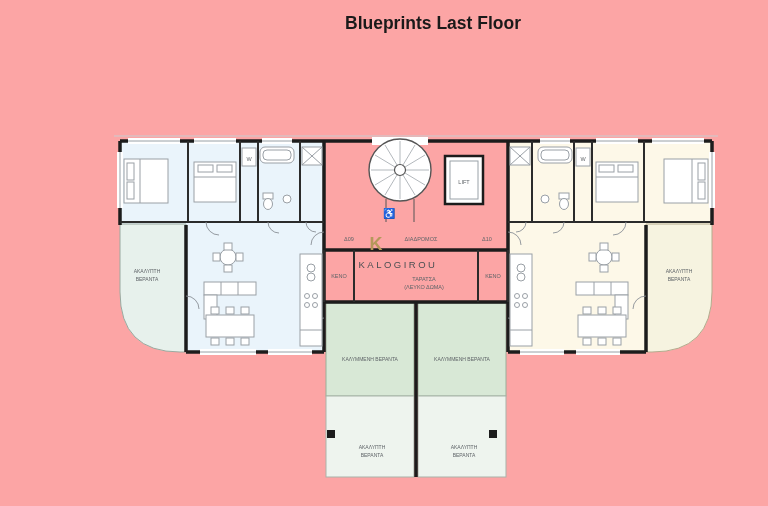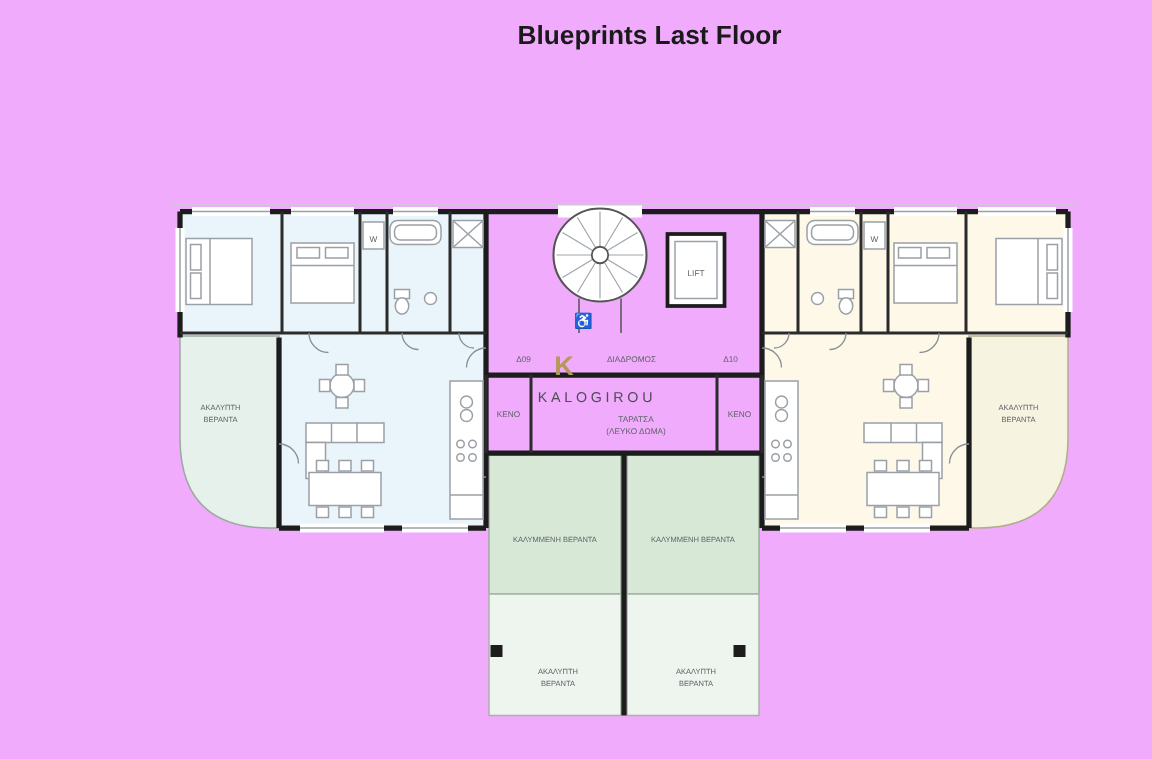--- a/index.html
+++ b/index.html
@@ -1,16 +1,16 @@
 <!DOCTYPE html>
 <html><head>
 <meta charset="utf-8">
 <style>
   html,body{margin:0;padding:0;background:#ffffff;}
-  .stage{position:relative;width:768px;height:506px;background:#f0abfc;overflow:hidden;
+  .stage{position:relative;width:768px;height:506px;background:#fca5a5;overflow:hidden;
          font-family:"Liberation Sans",sans-serif;}
   .page-title{position:absolute;left:433px;top:13px;transform:translateX(-50%);
               font-size:17.5px;font-weight:600;color:#1a1a1a;white-space:nowrap;}
   svg{position:absolute;left:0;top:0;}
   text{font-family:"Liberation Sans",sans-serif;}
   .lbl{fill:#5f6468;}
 </style>
 </head>
 <body>
 

